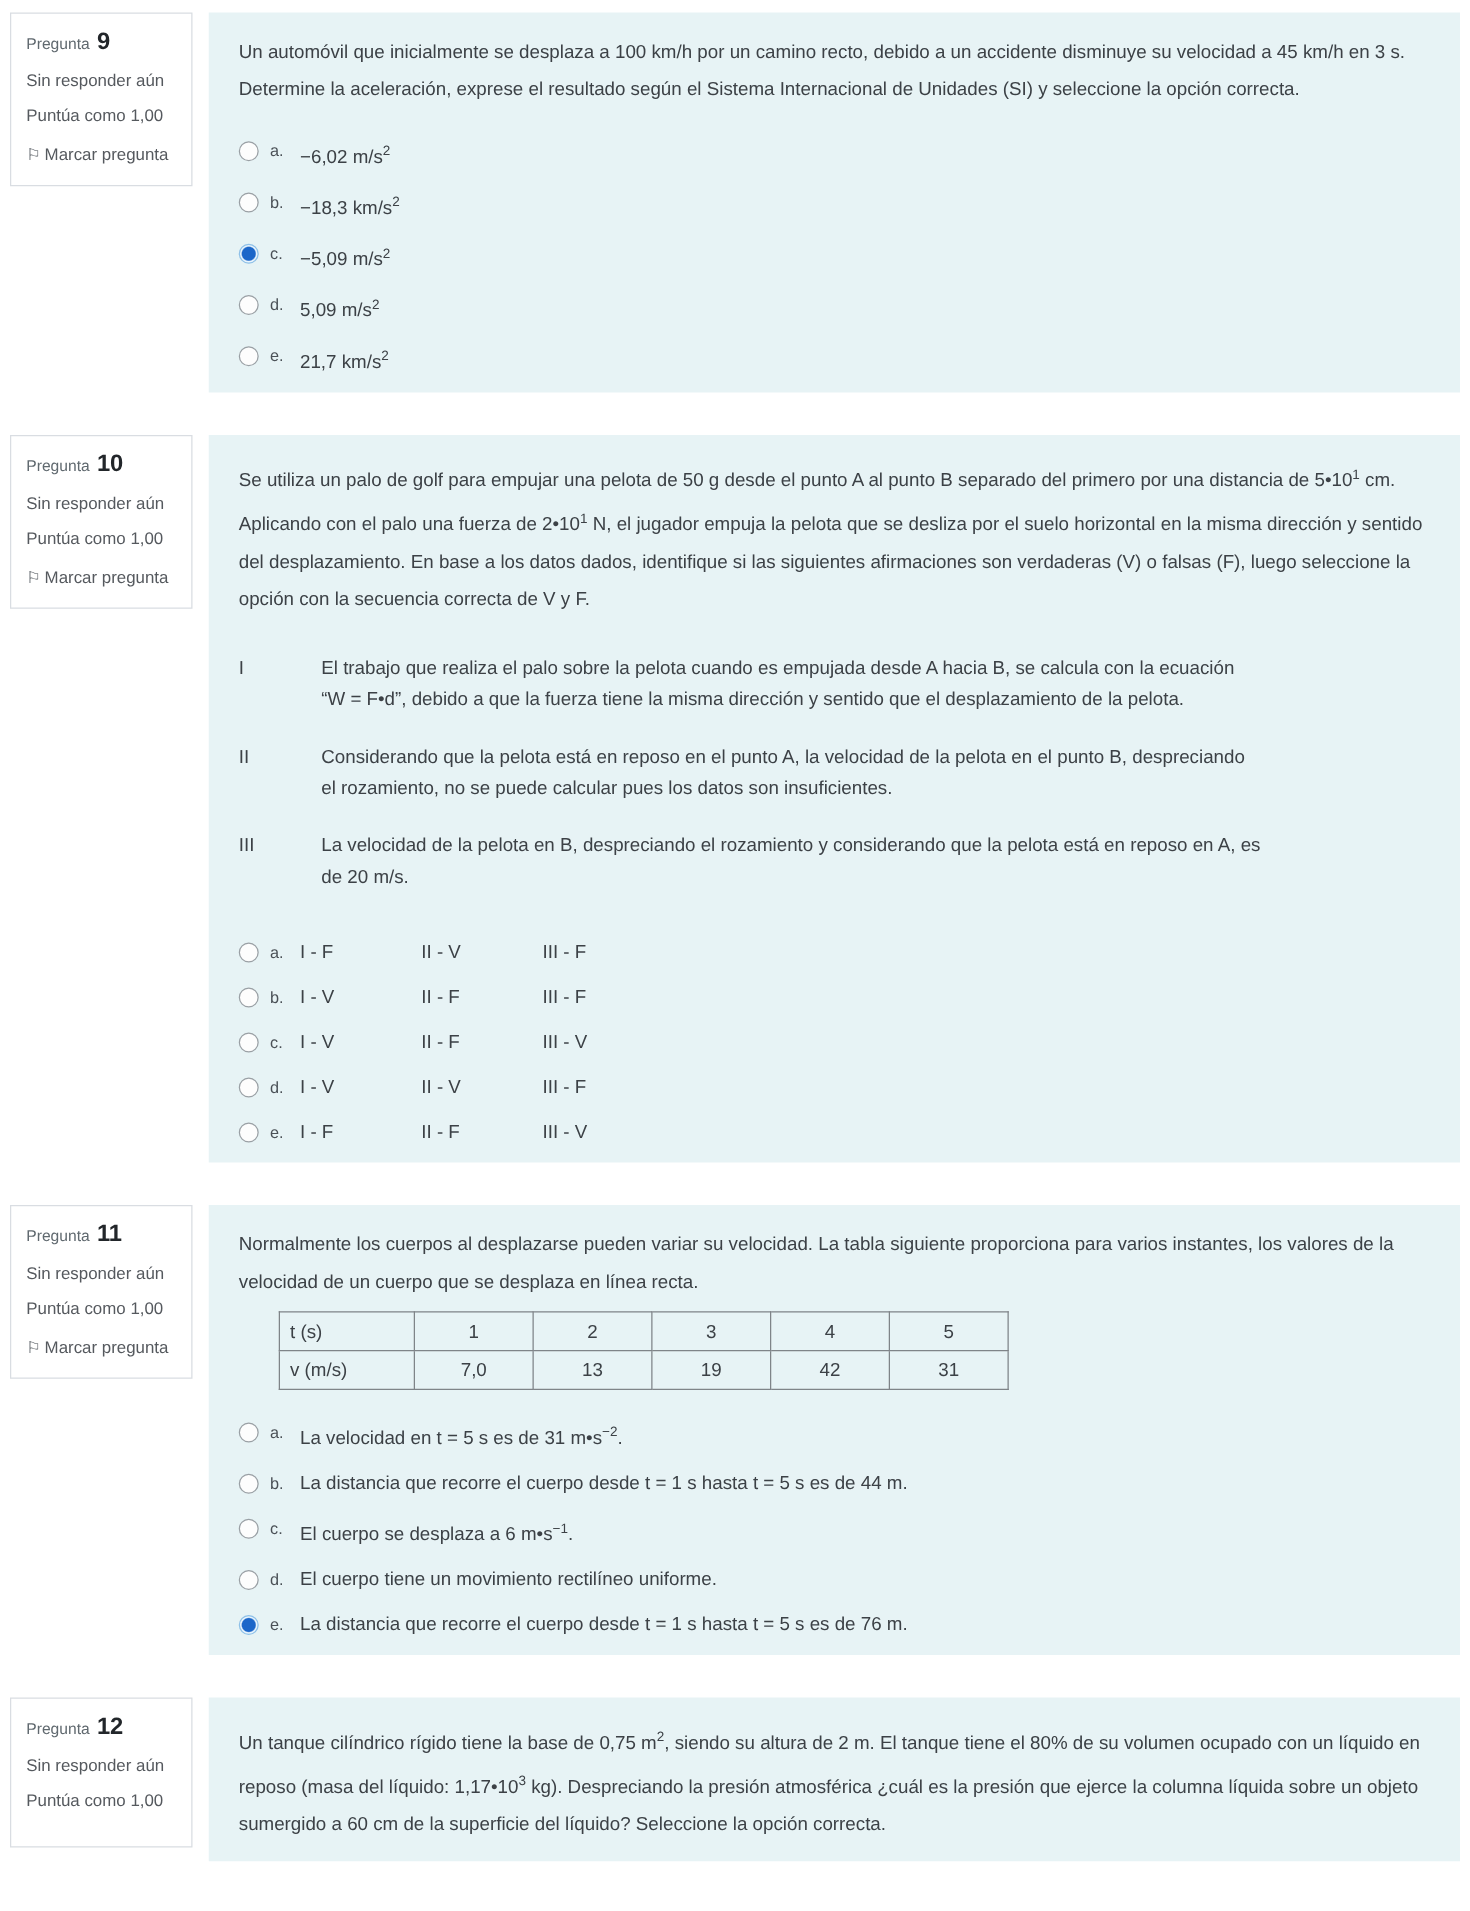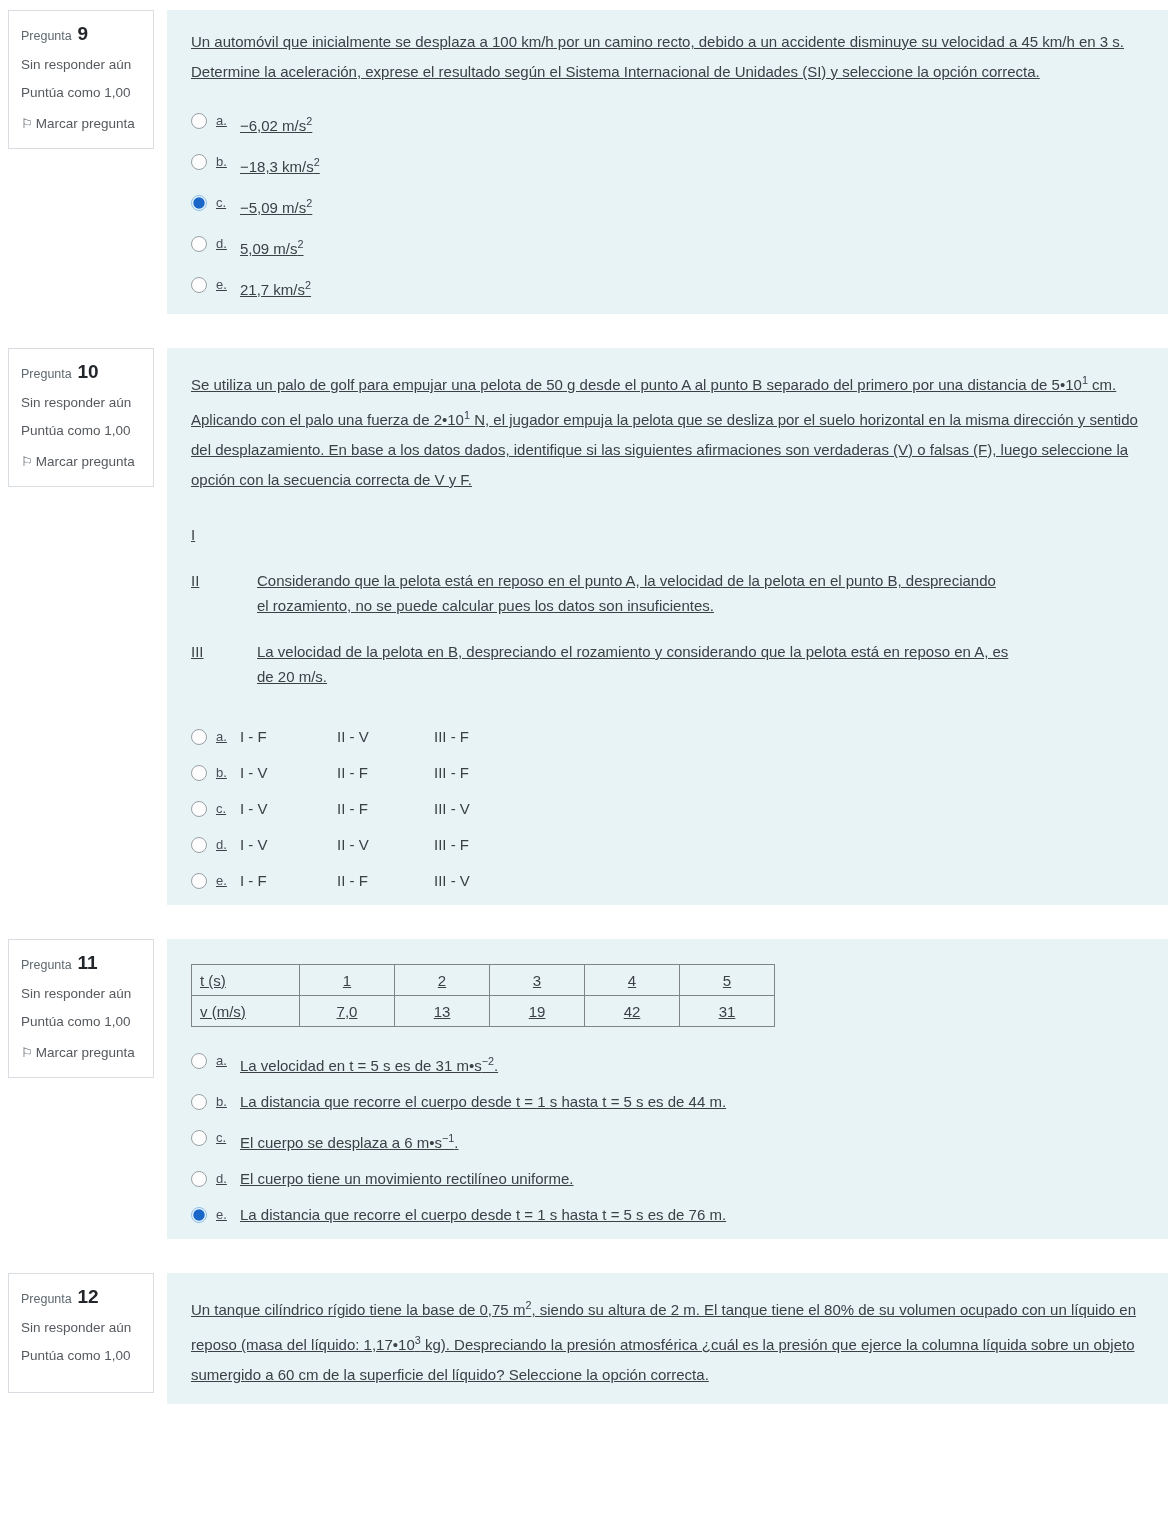--- a/index.html
+++ b/index.html
@@ -25,33 +25,33 @@
   .qlabel{font-size:12.5px; color:#60696f;}
   .qnum{font-size:19px; font-weight:bold; color:#22262a; margin-left:2px;}
   .q-state{margin-bottom:10px;}
   .q-points{margin-bottom:12px;}
   .q-flag{cursor:pointer;}
   .flag-ico{font-size:13px; margin-right:3px; color:#4b5157;}
 
   
   .content{
     flex:1; background:var(--panel_bg);
-    padding:17px 24px 14px; font-size:15px;text-decoration:underline;
+    padding:17px 24px 14px; font-size:15px;
   }
   .q-text{line-height:30px;}
   .q-text.after-table{margin-top:25px;}
 
   
   .statements{margin-top:27px;}
   .statement{display:flex; margin-bottom:21px;}
   .stmt-numeral{width:66px; flex-shrink:0; line-height:25px;}
   .stmt-text{white-space:pre-line; line-height:25px;}
 
   
-  .vtable{border-collapse:collapse; margin-top:8px;}
+  .vtable{border-collapse:collapse; margin-top:8px;margin-left:32px;}
   .vtable td{
     border:1px solid var(--table_border); height:31px;
     font-size:15px; padding:0 8px; background:transparent;
   }
   .vtable td.first{width:108px; text-align:left;}
   .vtable td.val{width:95px; text-align:center;}
 
   
   .options{margin-top:24px;}
   .options.gap-lg{margin-top:38px;}
@@ -129,20 +129,22 @@
       <div class="q-points">Puntúa como 1,00</div>
       <div class="q-flag">
         <span class="flag-ico">⚐</span><span>Marcar pregunta</span>
       </div>
     </aside>
     <div class="content">
       <div class="q-text">Se utiliza un palo de golf para empujar una pelota de 50 g desde el punto A al punto B separado del primero por una distancia de 5•10<sup>1</sup> cm. Aplicando con el palo una fuerza de 2•10<sup>1</sup> N, el jugador empuja la pelota que se desliza por el suelo horizontal en la misma dirección y sentido del desplazamiento. En base a los datos dados, identifique si las siguientes afirmaciones son verdaderas (V) o falsas (F), luego seleccione la opción con la secuencia correcta de V y F.</div>
       <div class="statements">
         <div class="statement">
           <span class="stmt-numeral">I</span>
+          <span class="stmt-text">El trabajo que realiza el palo sobre la pelota cuando es empujada desde A hacia B, se calcula con la ecuación
+“W = F•d”, debido a que la fuerza tiene la misma dirección y sentido que el desplazamiento de la pelota.</span>
         </div>
         <div class="statement">
           <span class="stmt-numeral">II</span>
           <span class="stmt-text">Considerando que la pelota está en reposo en el punto A, la velocidad de la pelota en el punto B, despreciando
 el rozamiento, no se puede calcular pues los datos son insuficientes.</span>
         </div>
         <div class="statement">
           <span class="stmt-numeral">III</span>
           <span class="stmt-text">La velocidad de la pelota en B, despreciando el rozamiento y considerando que la pelota está en reposo en A, es
 de 20 m/s.</span>
@@ -184,20 +186,21 @@
         <span class="qlabel">Pregunta</span>
         <span class="qnum">11</span>
       </div>
       <div class="q-state">Sin responder aún</div>
       <div class="q-points">Puntúa como 1,00</div>
       <div class="q-flag">
         <span class="flag-ico">⚐</span><span>Marcar pregunta</span>
       </div>
     </aside>
     <div class="content">
+      <div class="q-text">Normalmente los cuerpos al desplazarse pueden variar su velocidad. La tabla siguiente proporciona para varios instantes, los valores de la velocidad de un cuerpo que se desplaza en línea recta.</div>
       <table class="vtable">
         <tbody>
           <tr>
             <td class="first">t (s)</td>
             <td class="val">1</td>
             <td class="val">2</td>
             <td class="val">3</td>
             <td class="val">4</td>
             <td class="val">5</td>
           </tr>

